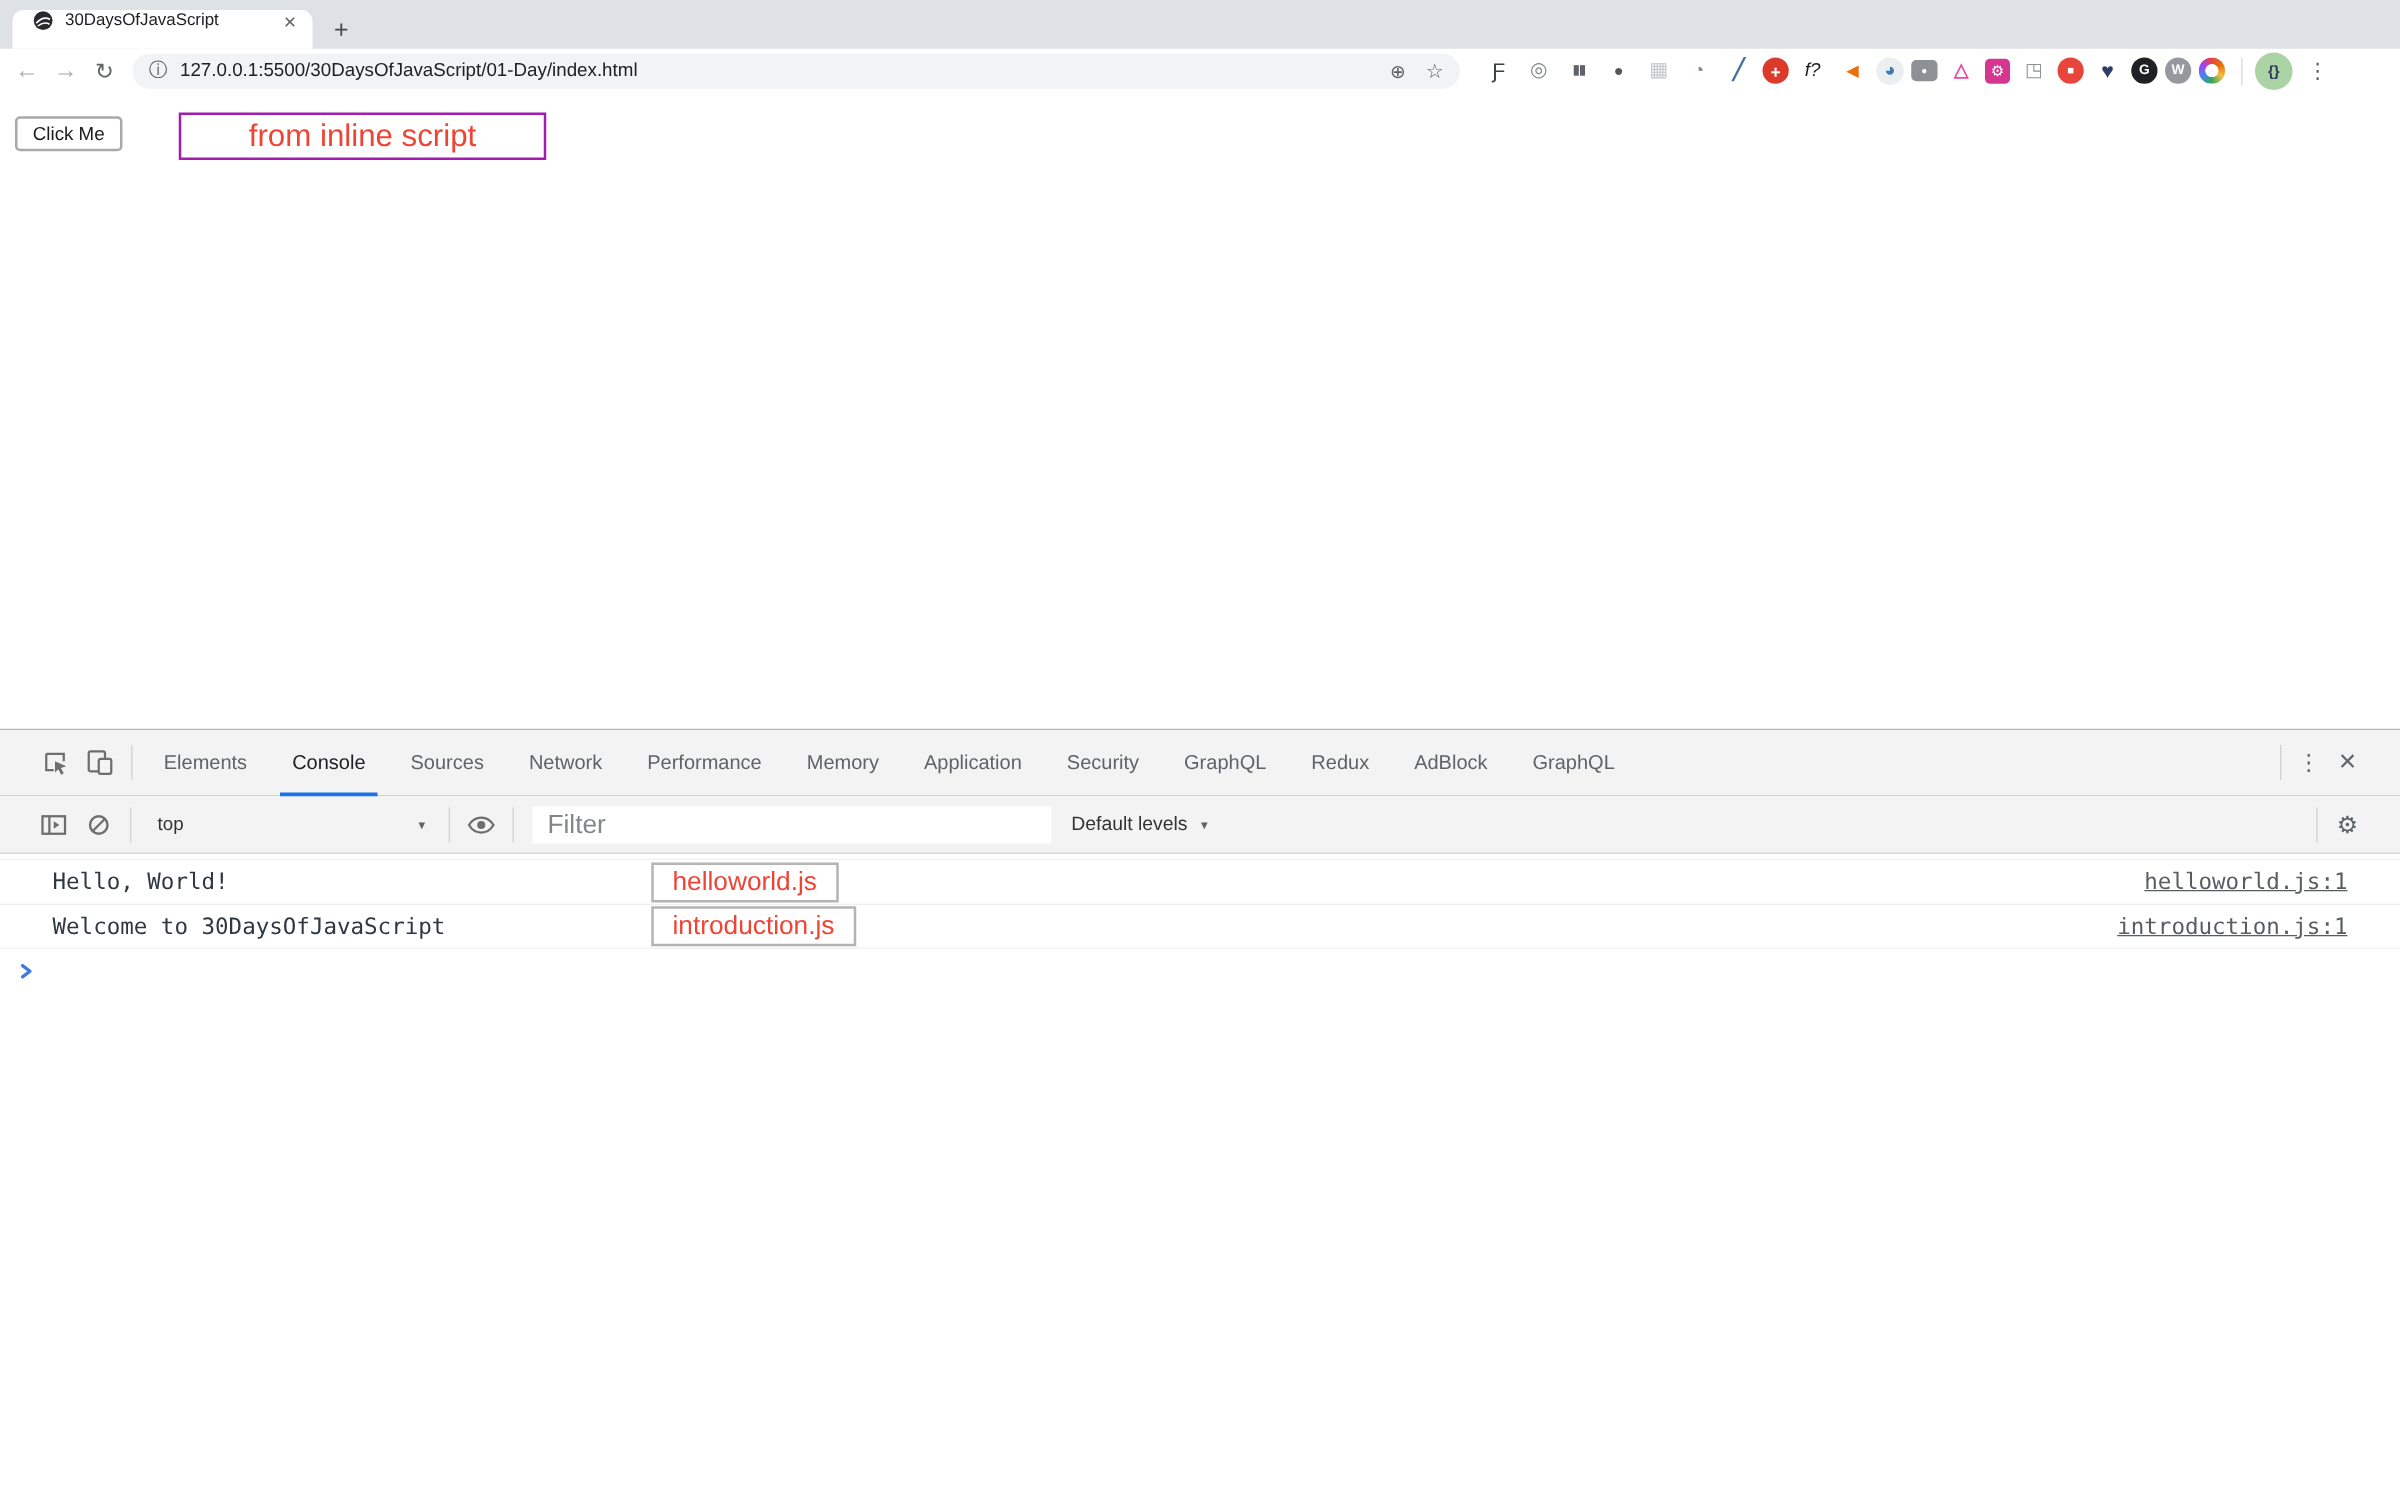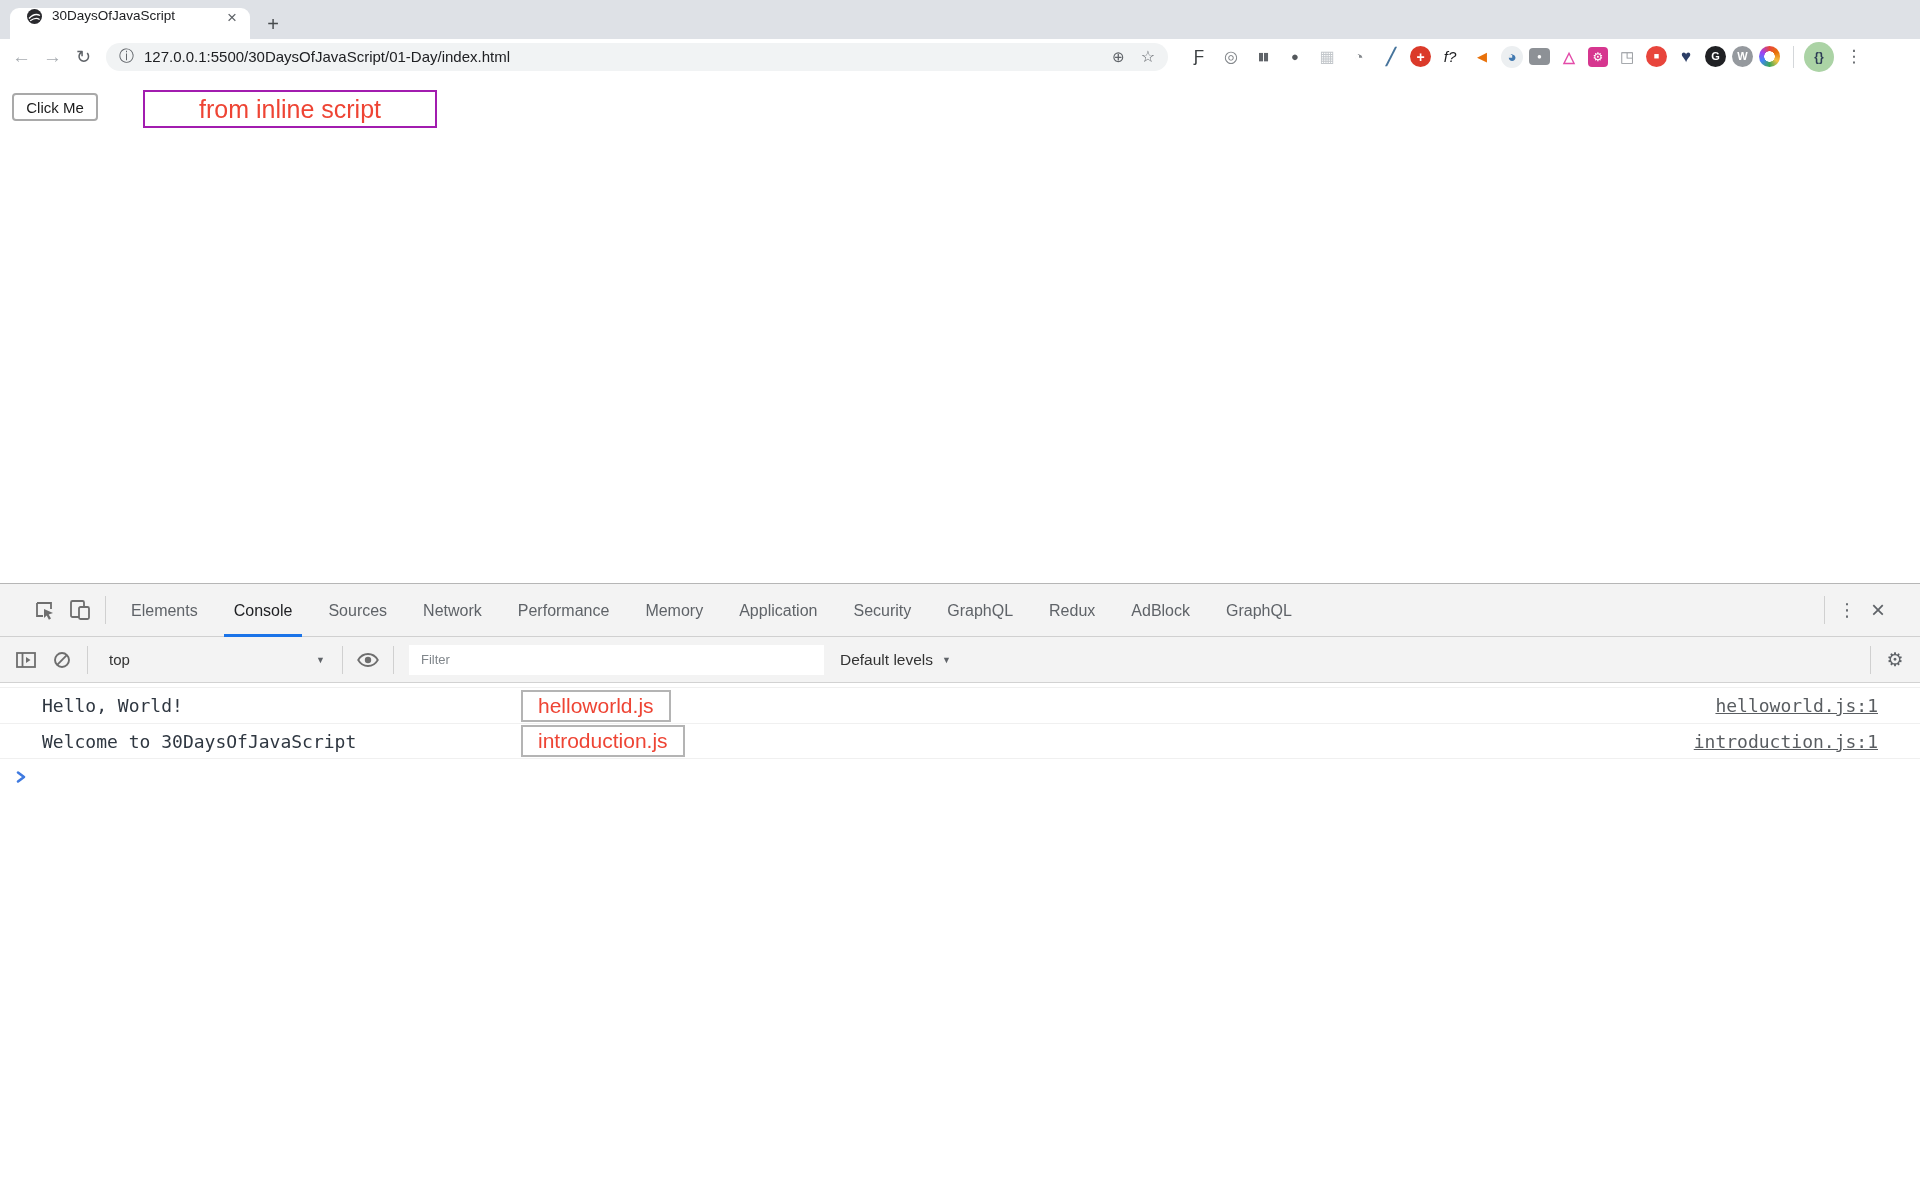--- a/index.html
+++ b/index.html
@@ -74,26 +74,26 @@
   .dt-iconbtn { width:36px; height:36px; display:flex; align-items:center; justify-content:center; }
   .vsep { width:1px; height:28px; background:#d0d0d0; margin:0 7px; flex:0 0 auto; }
   .dt-tab { position:relative; height:53px; line-height:53px; padding:0 18px; font-size:16px; color:#5f6368; }
   .dt-tab.active { color:#202124; }
   .dt-tab.active::after { content:""; position:absolute; left:8px; right:8px; bottom:0; height:3px; background:#1a73e8; }
   .dt-right { margin-left:auto; display:flex; align-items:center; }
   .dt-kebab { font-size:18px; color:#5f6368; width:30px; text-align:center; }
   .dt-close { font-size:24px; color:#5f6368; width:32px; text-align:center; }
 
   .dt-toolbar { height:46px; background:#f3f3f3; border-bottom:1px solid #d2d2d2;
-                display:flex; align-items:center; padding:0 8px; flex:0 0 auto; }
+                display:flex; align-items:center; padding:0 25px; flex:0 0 auto; }
   .frame-select { width:240px; display:flex; align-items:center; justify-content:space-between;
                   padding:0 10px 0 14px; font-size:15px; color:#333; }
   .dd-arrow { font-size:9px; color:#5f6368; }
   .filter-input { width:415px; height:30px; border:none; outline:none; background:#fff; padding:0 12px;
-                  font-size:13px; font-family:"Liberation Sans",sans-serif; margin-left:8px; color:#202124; }
+                  font-size:21px; font-family:"Liberation Sans",sans-serif; margin-left:8px; color:#202124; }
   .filter-input::placeholder { color:#80868b; }
   .levels { display:flex; align-items:center; gap:9px; margin-left:16px; font-size:15.5px; color:#333; }
   .dt-spacer { flex:1; }
   .gear { font-size:19px; color:#5f6368; width:34px; text-align:center; }
 
   .console { flex:1; font-family:"DejaVu Sans Mono", monospace; overflow:hidden; }
   .row-spacer { height:5px; border-bottom:1px solid #f0f0f0; }
   .msg-row { position:relative; display:flex; align-items:center; min-height:35px;
              border-bottom:1px solid #f0f0f0; padding:0 42px; font-size:18px; color:#2f3741; }
   .annotation { position:absolute; left:521px; top:50%; transform:translateY(-50%); z-index:2;

